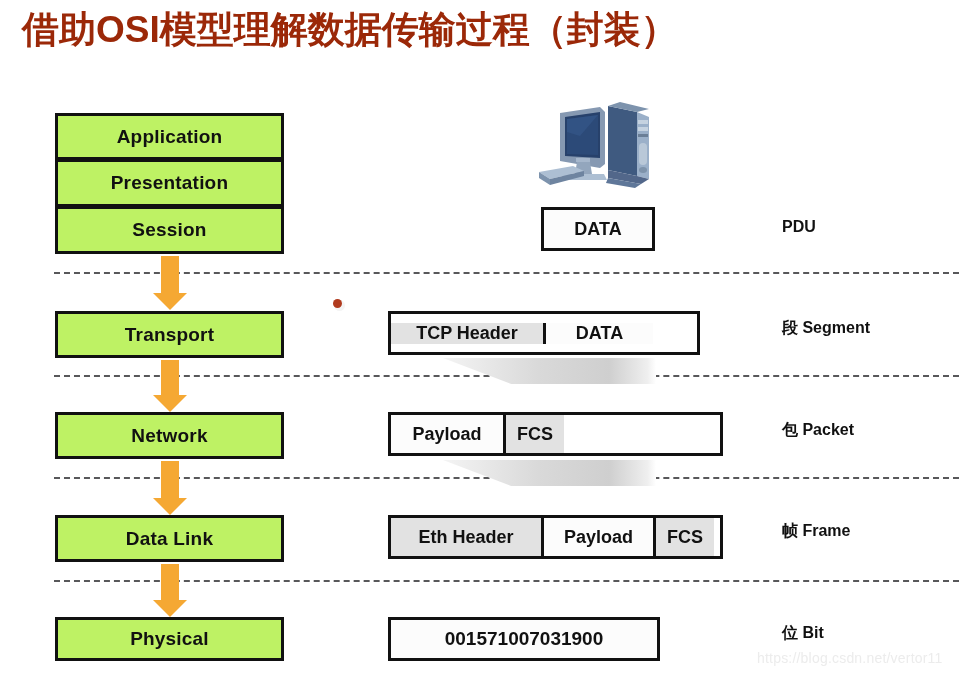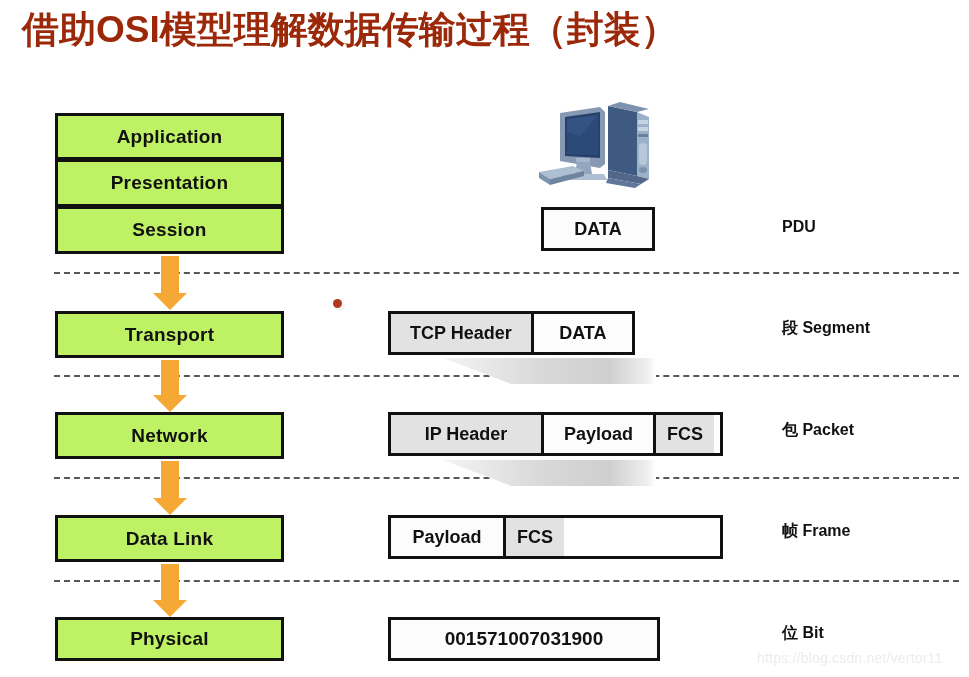--- a/index.html
+++ b/index.html
@@ -222,35 +222,35 @@
   </svg>
 </div>
 
 <div class="pdu-box" style="left:541px;top:207px;width:114px;">
   <div class="pdu-cell" style="width:108px;">DATA</div>
 </div>
 
 <div class="funnel" style="left:443px;top:358px;width:213px;height:26px;
      clip-path:polygon(0% 0%, 100% 0%, 100% 100%, 32% 100%);"></div>
 
-<div class="pdu-box" style="left:388px;top:311px;width:247px;">
+<div class="pdu-box" style="left:388px;top:311px;width:312px;align-items:center;">
   <div class="pdu-cell gray" style="width:152px;">TCP Header</div>
   <div class="pdu-cell" style="width:110px;">DATA</div>
 </div>
 
 <div class="funnel" style="left:443px;top:460px;width:213px;height:26px;
      clip-path:polygon(0% 0%, 100% 0%, 100% 100%, 32% 100%);"></div>
 
 <div class="pdu-box" style="left:388px;top:412px;width:335px;">
-  <div class="pdu-cell gray" style="width:150px;">IP Header</div>
   <div class="pdu-cell" style="width:112px;">Payload</div>
   <div class="pdu-cell gray" style="width:61px;">FCS</div>
 </div>
 
 <div class="pdu-box" style="left:388px;top:515px;width:335px;">
+  <div class="pdu-cell gray" style="width:150px;">Eth Header</div>
   <div class="pdu-cell" style="width:112px;">Payload</div>
   <div class="pdu-cell gray" style="width:61px;">FCS</div>
 </div>
 
 <div class="pdu-box" style="left:388px;top:617px;width:272px;">
   <div class="pdu-cell" style="width:266px;font-size:19px;">001571007031900</div>
 </div>
 
 <div class="pdu-label" style="top:218px;">PDU</div>
 <div class="pdu-label" style="top:318px;">段 Segment</div>

